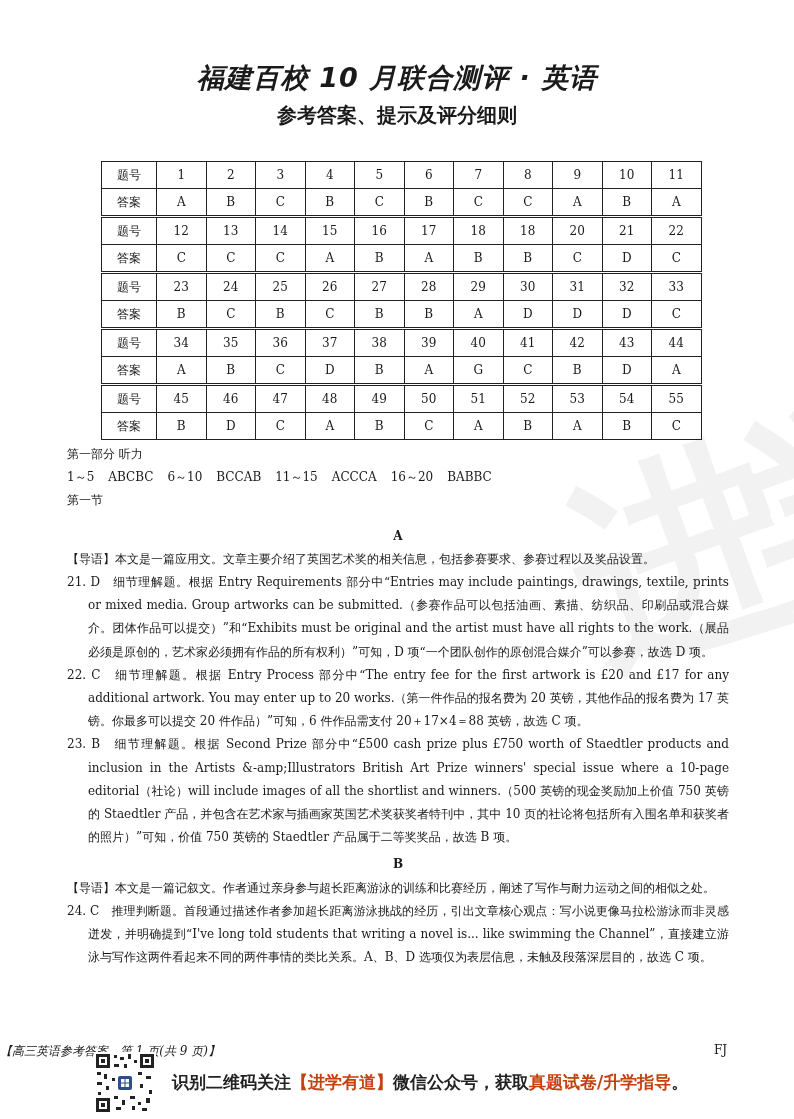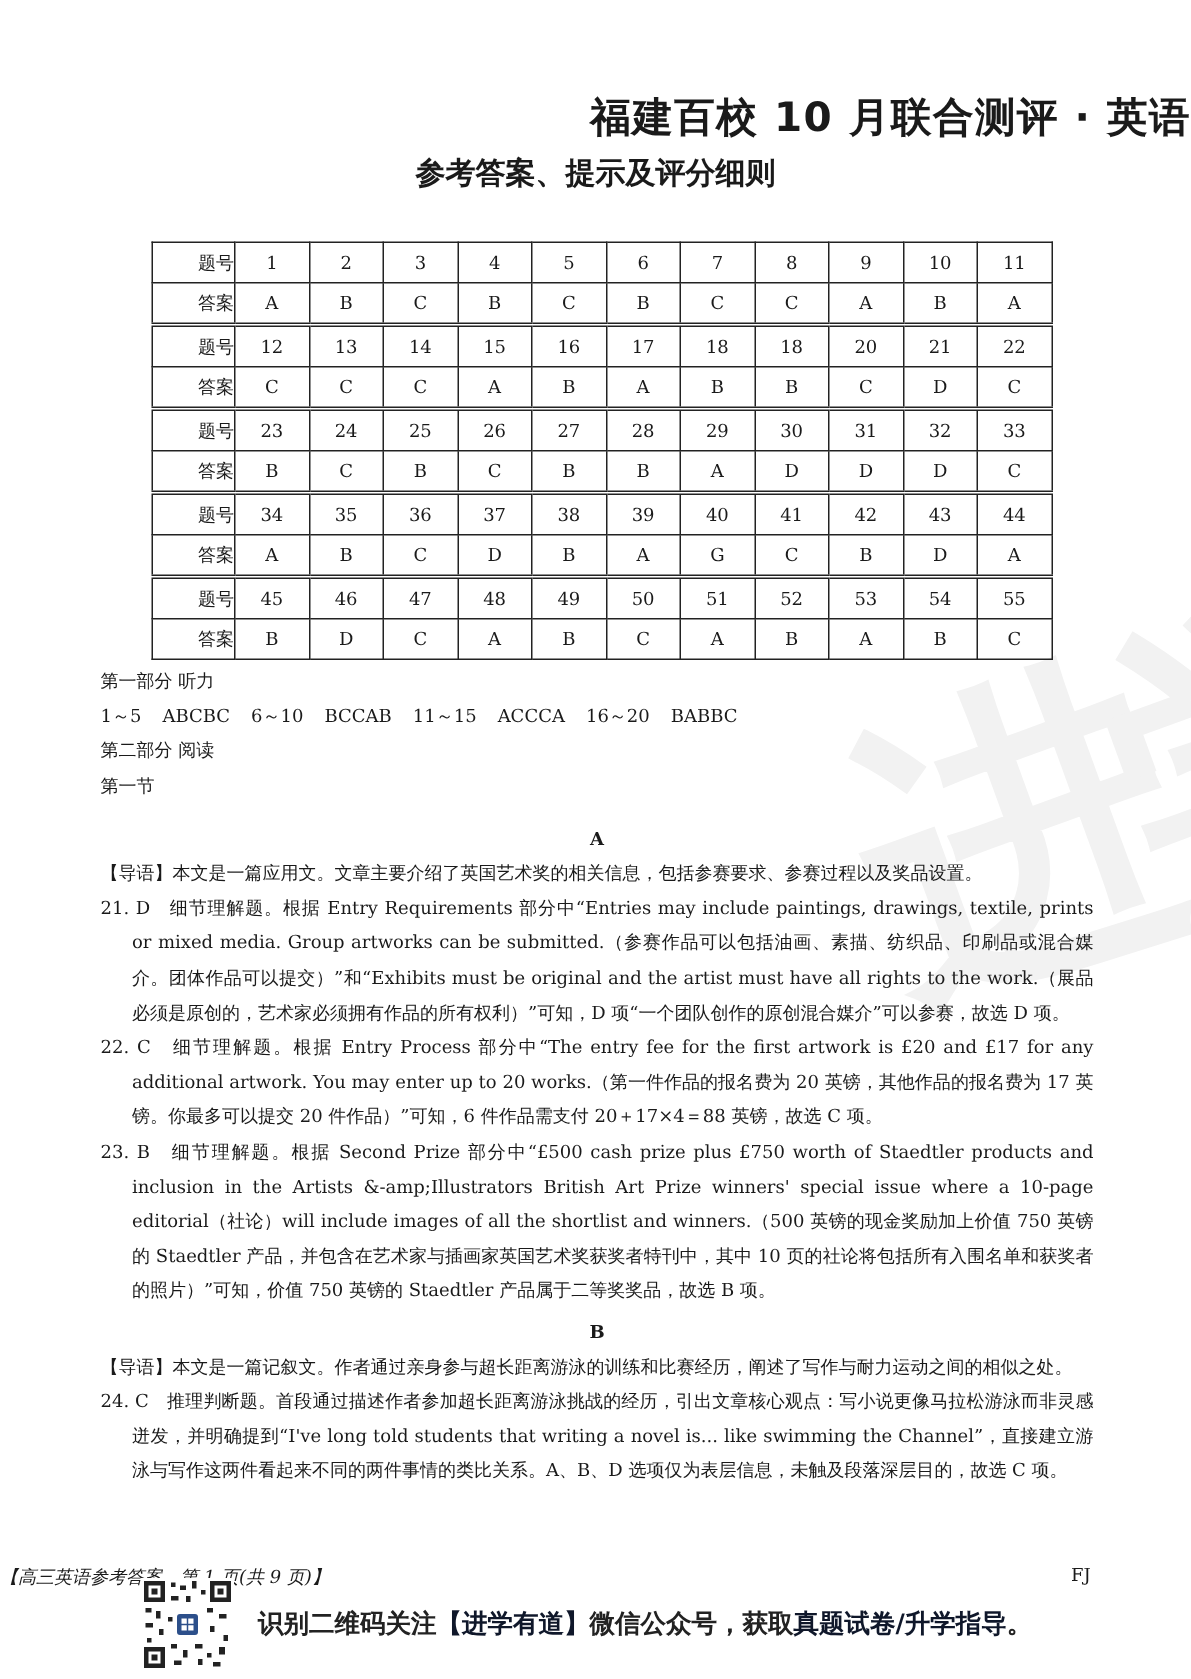--- a/index.html
+++ b/index.html
@@ -1,42 +1,42 @@
 <!DOCTYPE html>
 <html><head>
 <meta charset="utf-8">
 <style>
   html, body { margin: 0; padding: 0; background: #fff; }
   body { width: 794px; height: 1119px; position: relative; overflow: hidden;
          font-family: "DejaVu Serif", "Liberation Serif", serif; color: #1a1a1a; }
   .watermark { position: absolute; left: 560px; top: 330px; font-size: 210px; color: #f2f2f2;
                transform: rotate(-20deg); font-family: "DejaVu Sans", sans-serif; font-weight: bold;
                letter-spacing: -30px; white-space: nowrap; pointer-events: none; z-index: 0; }
-  .title { position: absolute; top: 60px; left: 0; width: 794px; text-align: right;
-           font-family: "DejaVu Sans", sans-serif; font-size: 27px; font-weight: bold; letter-spacing: 1px; z-index: 1; }
+  .title { position: absolute; top: 60px; left: 0; width: 794px; text-align: center;
+           font-family: "DejaVu Sans", sans-serif; font-size: 27px; font-weight: bold; letter-spacing: 1px; z-index: 1; font-style: italic; }
   .subtitle { position: absolute; top: 102px; left: 0; width: 794px; text-align: center;
               font-family: "DejaVu Sans", sans-serif; font-size: 20px; font-weight: bold; z-index: 1; }
   table.ans { position: absolute; left: 101px; top: 161px; border-collapse: collapse;
               font-size: 12px; z-index: 1; }
   table.ans td { border: 1px solid #222; width: 48.5px; height: 26px; text-align: center; padding: 0; }
-  table.ans td.hdr { width: 54px; font-family: "DejaVu Sans", sans-serif; font-size: 12px; text-align: right; }
+  table.ans td.hdr { width: 54px; font-family: "DejaVu Sans", sans-serif; font-size: 12px; }
   table.ans tr.gap td { border-top: 3px double #222; }
   .body { position: absolute; left: 67px; top: 443px; width: 662px; font-size: 12px;
           line-height: 23.2px; z-index: 1; }
   .body p { margin: 0; }
   .hang { padding-left: 21px; text-indent: -21px; text-align: justify; }
   .center { text-align: center; font-weight: bold; }
   .listen span { display: inline-block; margin-right: 14px; }
   .footer { position: absolute; top: 1043px; left: 0; width: 794px; text-align: left;
             font-size: 12px; z-index: 1; font-style: italic; }
   .fj { position: absolute; top: 1043px; left: 714px; font-size: 12px; z-index: 1; }
   .qr { position: absolute; left: 94px; top: 1052px; width: 62px; height: 62px; z-index: 1; }
   .promo { position: absolute; left: 172px; top: 1071px; font-family: "DejaVu Sans", sans-serif;
            font-size: 17px; font-weight: bold; color: #222; z-index: 1; white-space: nowrap; }
-  .promo .blue { color: #0f172a; }
+  .promo .blue { color: #c2410c; }
 </style>
 </head>
 <body>
 
 <div class="watermark">进学有道</div>
 
 <div class="title">福建百校 10 月联合测评 · 英语</div>
 <div class="subtitle">参考答案、提示及评分细则</div>
 
 <table class="ans">
@@ -182,21 +182,20 @@
         <td>C</td>
       </tr>
     </tbody>
 </table>
 
 <div class="body">
   <p>第一部分 听力</p>
   <p class="listen">
     <span>1～5</span><span>ABCBC</span><span>6～10</span><span>BCCAB</span><span>11～15</span><span>ACCCA</span><span>16～20</span><span>BABBC</span>
   </p>
-  <p>第二部分 阅读</p>
   <p>第一节</p>
   <p class="center" style="margin-top:12px;">A</p>
   <p class="hang" style="padding-left:0;text-indent:0;">【导语】本文是一篇应用文。文章主要介绍了英国艺术奖的相关信息，包括参赛要求、参赛过程以及奖品设置。</p>
   <p class="hang">21. D　细节理解题。根据 Entry Requirements 部分中“Entries may include paintings, drawings, textile, prints or mixed media. Group artworks can be submitted.（参赛作品可以包括油画、素描、纺织品、印刷品或混合媒介。团体作品可以提交）”和“Exhibits must be original and the artist must have all rights to the work.（展品必须是原创的，艺术家必须拥有作品的所有权利）”可知，D 项“一个团队创作的原创混合媒介”可以参赛，故选 D 项。</p>
   <p class="hang">22. C　细节理解题。根据 Entry Process 部分中“The entry fee for the first artwork is £20 and £17 for any additional artwork. You may enter up to 20 works.（第一件作品的报名费为 20 英镑，其他作品的报名费为 17 英镑。你最多可以提交 20 件作品）”可知，6 件作品需支付 20＋17×4＝88 英镑，故选 C 项。</p>
   <p class="hang">23. B　细节理解题。根据 Second Prize 部分中“£500 cash prize plus £750 worth of Staedtler products and inclusion in the Artists &amp;-amp;Illustrators British Art Prize winners' special issue where a 10-page editorial（社论）will include images of all the shortlist and winners.（500 英镑的现金奖励加上价值 750 英镑的 Staedtler 产品，并包含在艺术家与插画家英国艺术奖获奖者特刊中，其中 10 页的社论将包括所有入围名单和获奖者的照片）”可知，价值 750 英镑的 Staedtler 产品属于二等奖奖品，故选 B 项。</p>
   <p class="center" style="margin-top:4px;">B</p>
   <p class="hang" style="padding-left:0;text-indent:0;">【导语】本文是一篇记叙文。作者通过亲身参与超长距离游泳的训练和比赛经历，阐述了写作与耐力运动之间的相似之处。</p>
   <p class="hang">24. C　推理判断题。首段通过描述作者参加超长距离游泳挑战的经历，引出文章核心观点：写小说更像马拉松游泳而非灵感迸发，并明确提到“I've long told students that writing a novel is... like swimming the Channel”，直接建立游泳与写作这两件看起来不同的两件事情的类比关系。A、B、D 选项仅为表层信息，未触及段落深层目的，故选 C 项。</p>
 </div>

